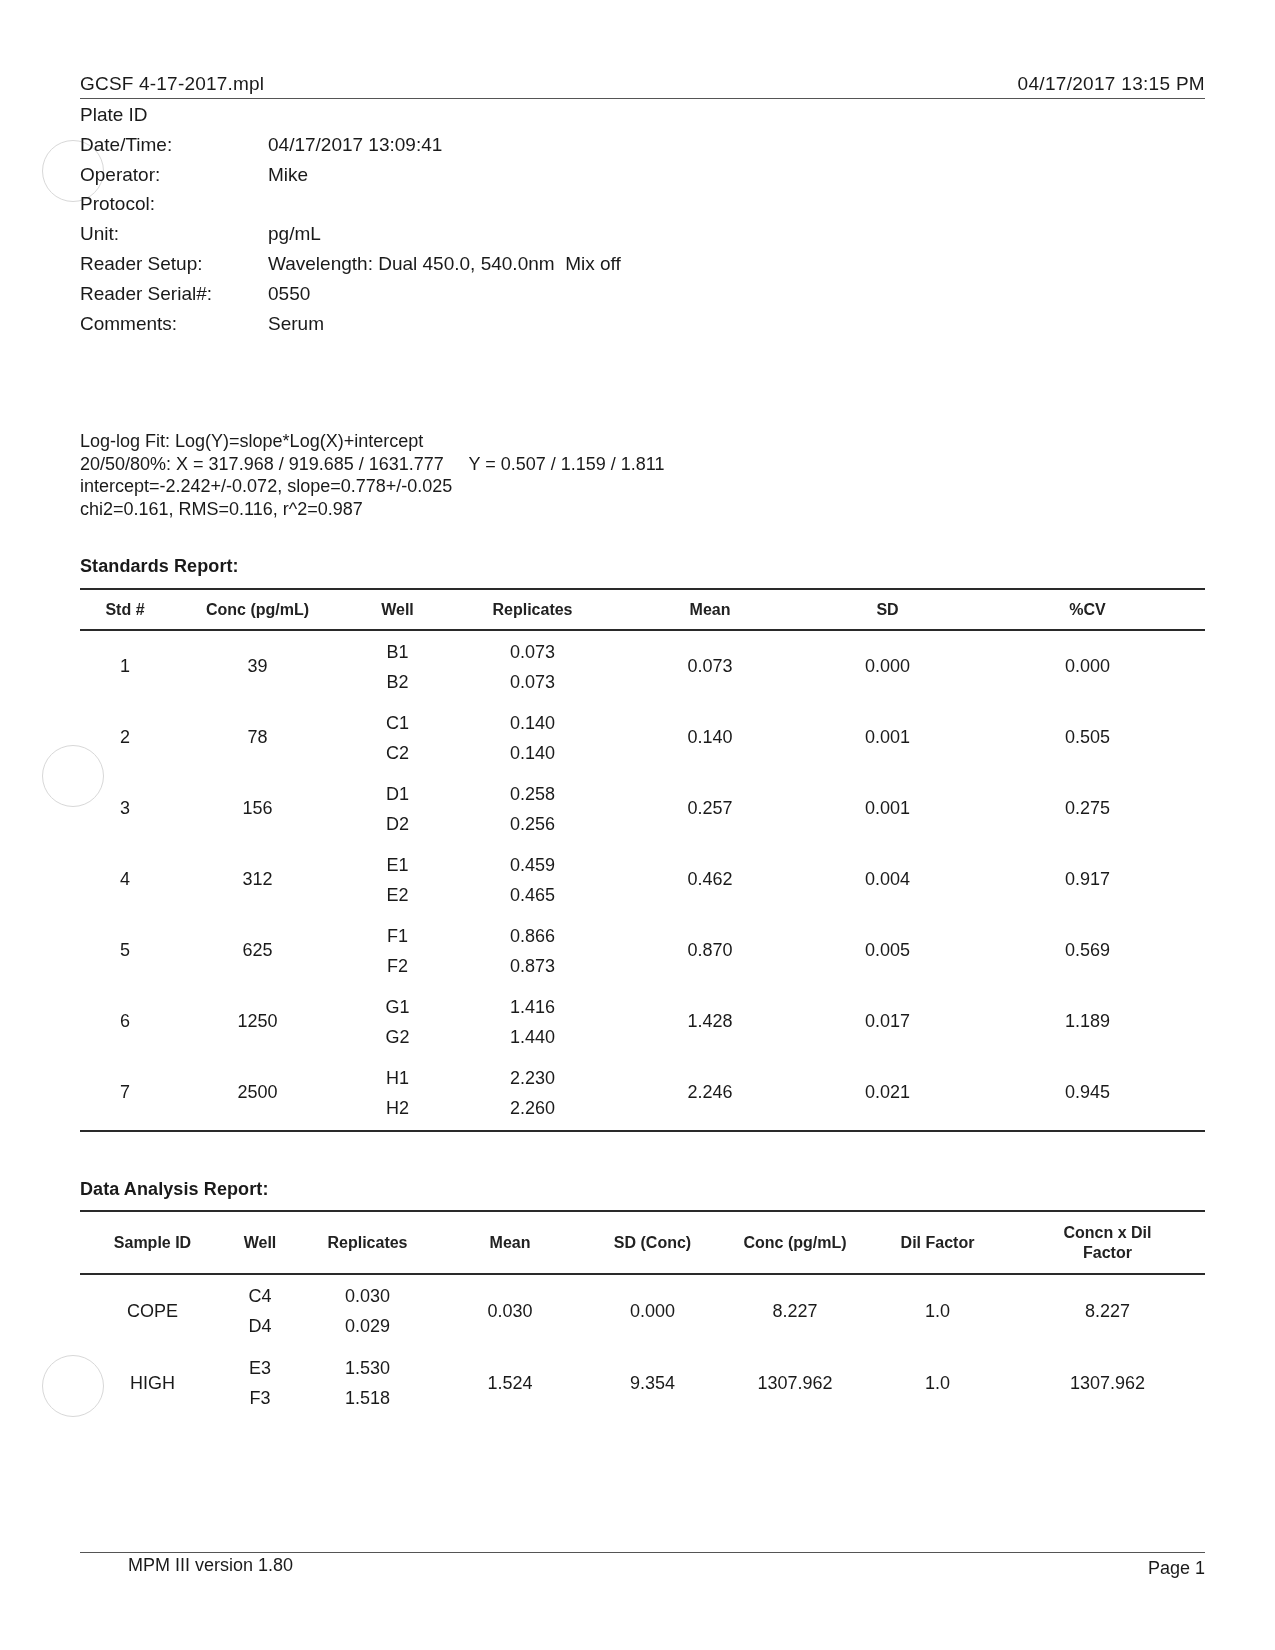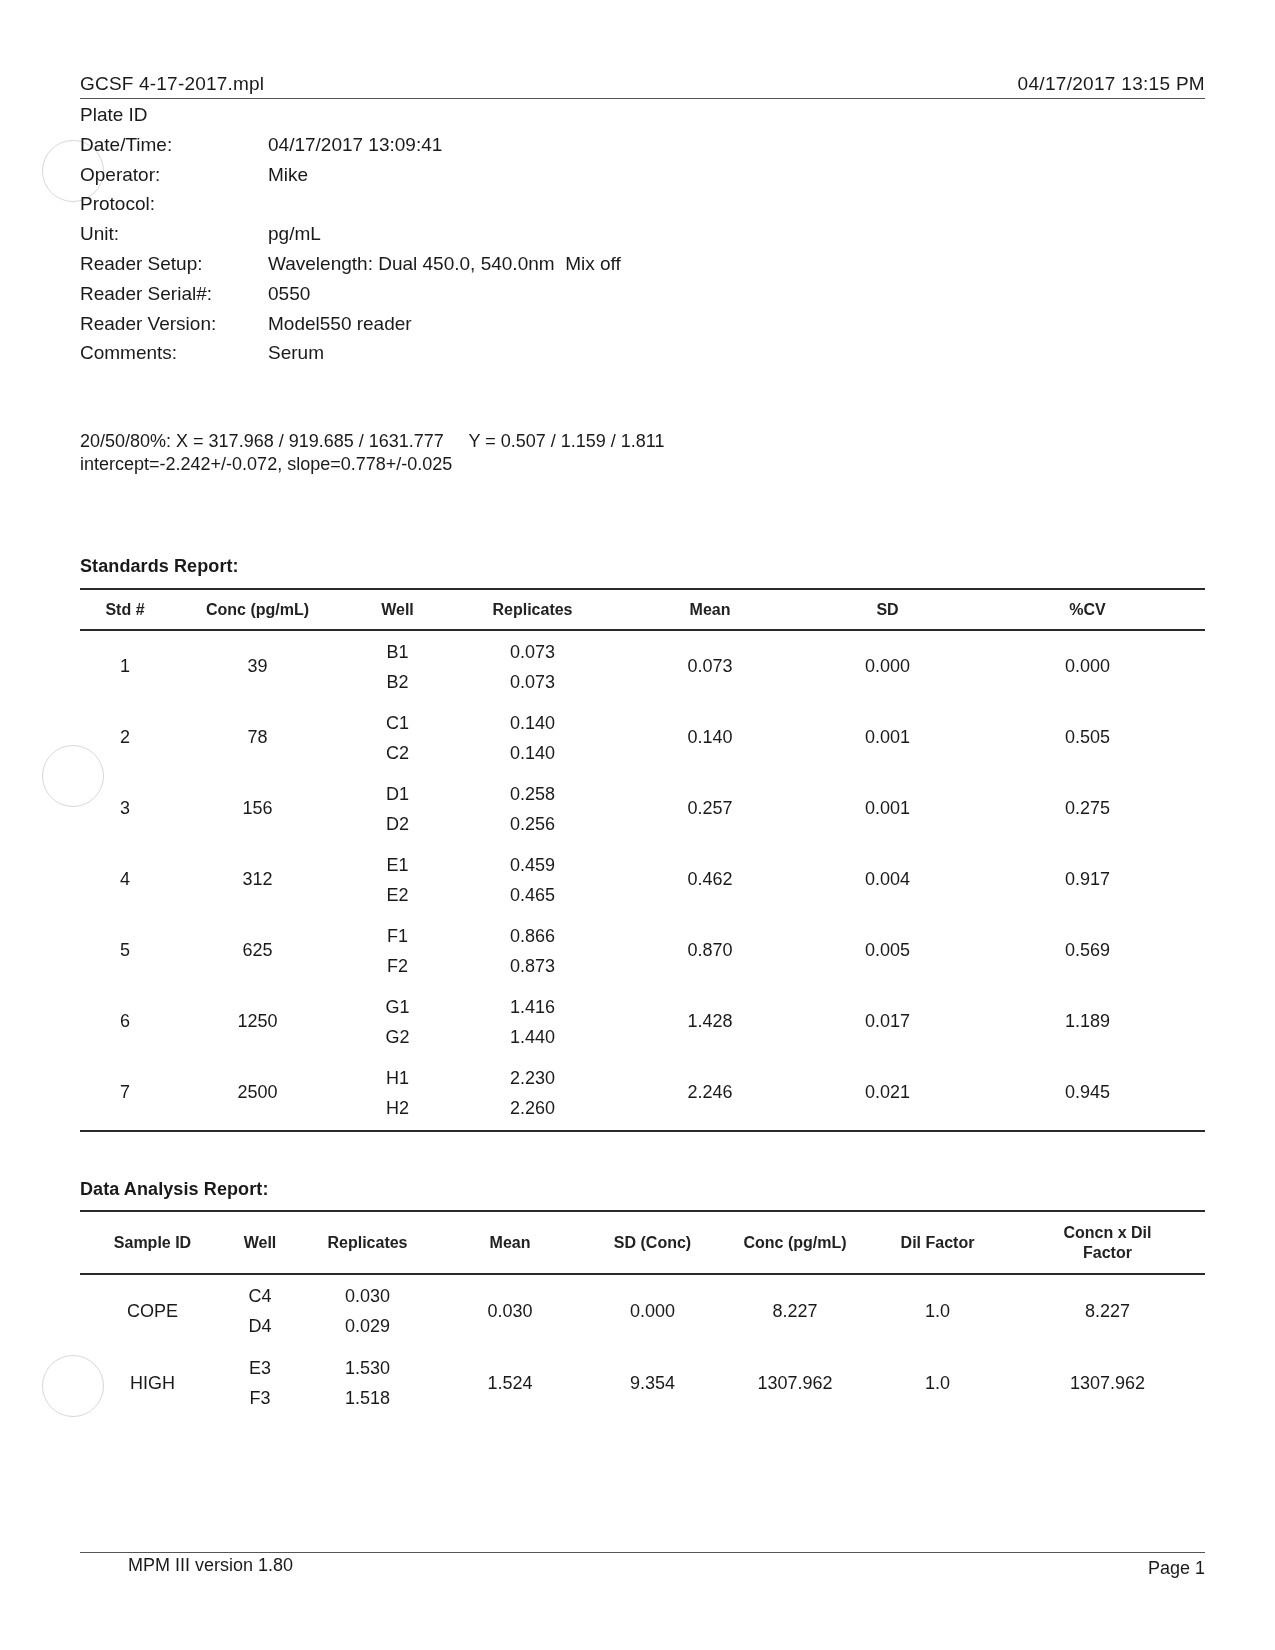--- a/index.html
+++ b/index.html
@@ -79,32 +79,30 @@
     </div>
     <div class="meta-row">
       <span class="meta-label">Reader Setup:</span>
       <span class="meta-value" style="white-space:pre;">Wavelength: Dual 450.0, 540.0nm  Mix off</span>
     </div>
     <div class="meta-row">
       <span class="meta-label">Reader Serial#:</span>
       <span class="meta-value">0550</span>
     </div>
     <div class="meta-row">
-      <span class="meta-label">Reader Version:</span>
-      <span class="meta-value">Model550 reader</span>
-    </div>
-    <div class="meta-row">
       <span class="meta-label">Comments:</span>
       <span class="meta-value">Serum</span>
     </div>
   </div>
 
   <div class="fit">
+    <div class="fit-line">Log-log Fit: Log(Y)=slope*Log(X)+intercept</div>
     <div class="fit-line">20/50/80%: X = 317.968 / 919.685 / 1631.777     Y = 0.507 / 1.159 / 1.811</div>
     <div class="fit-line">intercept=-2.242+/-0.072, slope=0.778+/-0.025</div>
+    <div class="fit-line">chi2=0.161, RMS=0.116, r^2=0.987</div>
   </div>
 
   <div class="section-title" style="top:556px;">Standards Report:</div>
   <div class="rule" style="top:588px;"></div>
   <table class="report" style="top:590px;">
     <colgroup>
       <col style="width:90px">
         <col style="width:175px">
         <col style="width:105px">
         <col style="width:165px">

